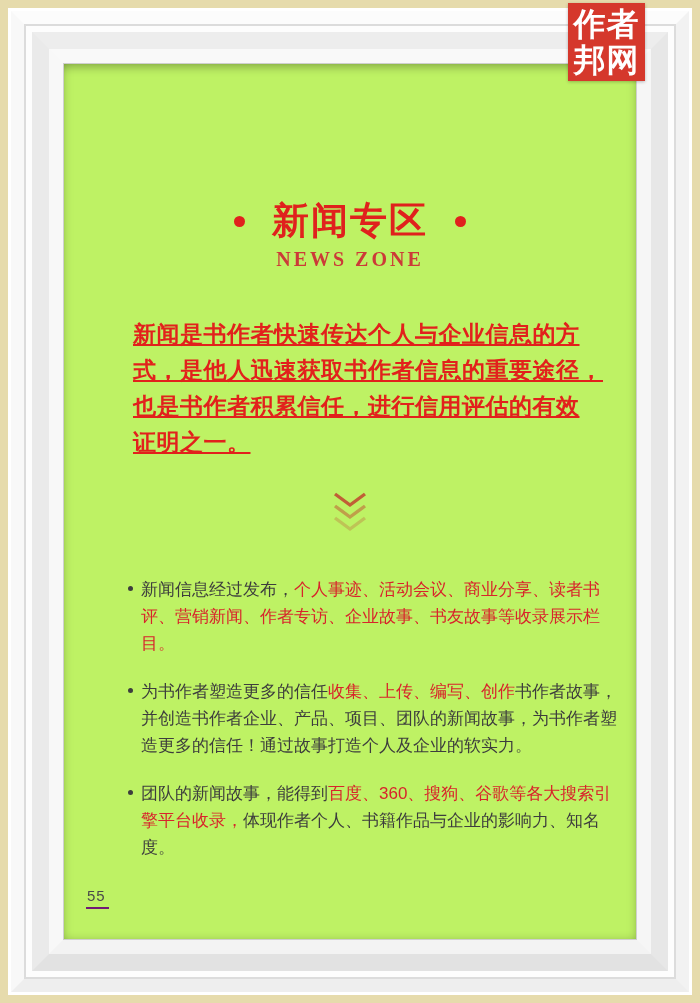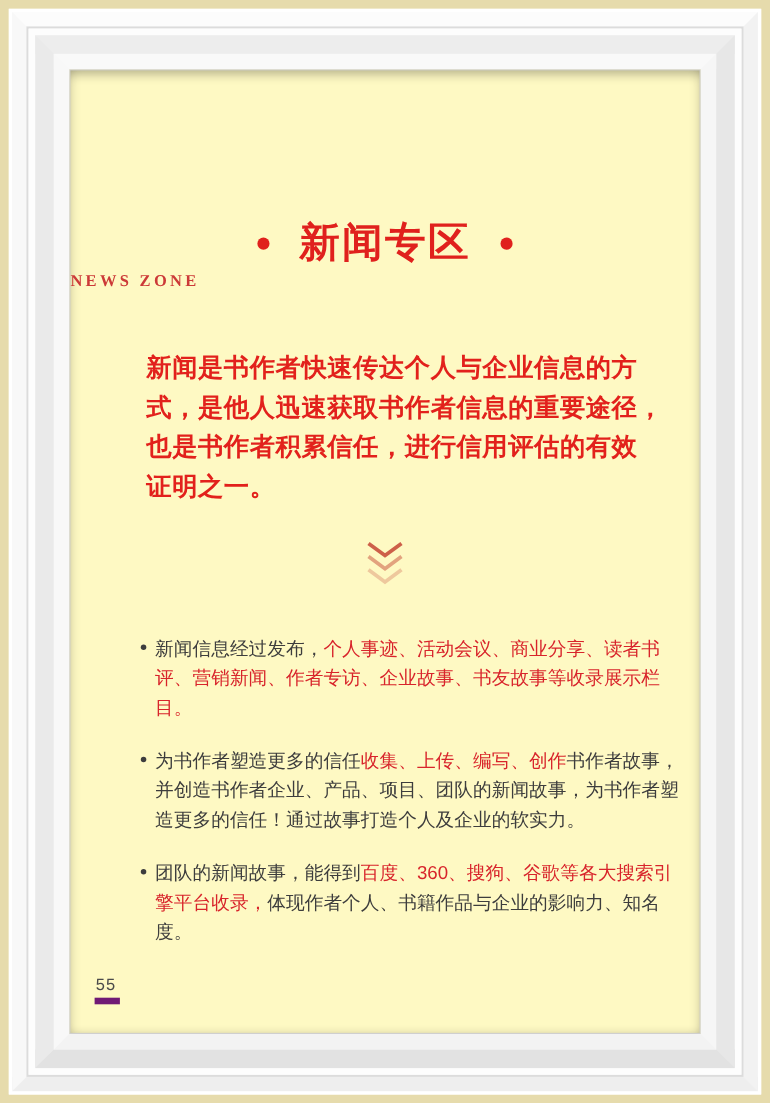--- a/index.html
+++ b/index.html
@@ -9,59 +9,59 @@
   .stage{position:relative;width:700px;height:1003px;overflow:hidden;background:#fff;}
 
   
   .f0{position:absolute;inset:0;border:8px solid #e6dbac;}
   .f1{position:absolute;inset:0;border:3px solid #ffffff;}
   .f2{position:absolute;inset:0;border:13px solid;border-color:#fcfcfc #f2f2f2 #eeeeee #f8f8f8;}
   .f3{position:absolute;inset:0;border:2px solid #dcdcdc;}
   .f4{position:absolute;inset:0;border:6px solid #fdfdfd;}
   .f5{position:absolute;inset:0;border:17px solid;border-color:#ededed #e7e7e7 #e2e2e2 #eaeaea;}
   .f6{position:absolute;inset:0;border:14px solid;border-color:#f9f9f9 #f6f6f6 #f3f3f3 #f8f8f8;}
-  .page{position:absolute;inset:0;background:#fef9c3;border:1px solid #cfcfcf;
+  .page{position:absolute;inset:0;background:#bef264;border:1px solid #cfcfcf;
         box-shadow: inset 0 9px 10px -6px rgba(0,0,0,.30),
                     inset 0 -6px 8px -6px rgba(0,0,0,.16),
                     inset 9px 0 10px -8px rgba(0,0,0,.14),
                     inset -9px 0 10px -8px rgba(0,0,0,.14);}
 
   
   .logo{position:absolute;left:568px;top:3px;width:77px;height:78px;background:#d5382c;
         color:#fff;display:flex;flex-direction:column;align-items:center;justify-content:center;
         font-weight:900;font-size:32px;line-height:36px;letter-spacing:1px;z-index:5;
         box-shadow:0 1px 3px rgba(0,0,0,.25);}
 
   
   .title-row{position:absolute;top:136px;left:0;right:0;display:flex;align-items:center;justify-content:center;gap:27px;}
   .title-dot{width:11px;height:11px;border-radius:50%;background:#e0211d;flex:0 0 auto;}
   .title{margin:0;font-size:37px;font-weight:900;color:#e0211d;letter-spacing:2px;line-height:42px;}
-  .subtitle{position:absolute;top:184px;left:0;right:0;text-align:left;
+  .subtitle{position:absolute;top:184px;left:0;right:0;text-align:center;
             font-family:"Liberation Serif","DejaVu Serif",serif;
-            font-size:15px;letter-spacing:3px;color:#cc3a38;font-weight:600;}
+            font-size:20px;letter-spacing:3px;color:#cc3a38;font-weight:600;}
 
   
   .intro{position:absolute;left:69px;top:252px;width:500px;
          font-size:23px;font-weight:700;line-height:36px;color:#e2211c;
-         white-space:pre-line;letter-spacing:0.5px;}
+         white-space:pre-line;letter-spacing:0.5px;text-decoration:underline;}
 
   
   .chevron-wrap{position:absolute;top:428px;left:0;right:0;display:flex;justify-content:center;}
 
   
   .bullets{position:absolute;left:64px;top:512px;width:500px;}
   .bullet{display:flex;margin-bottom:21px;}
   .bullet-marker{flex:0 0 13px;padding-top:10px;}
   .bullet-marker i{display:block;width:5px;height:5px;border-radius:50%;background:#3d3d3d;}
   .bullet-text{width:480px;font-size:17px;line-height:27px;color:#3d3d3d;letter-spacing:0;}
   .seg-red{color:#d8242b;text-align:center;}
 
   
   .page-num{position:absolute;left:22px;top:823px;font-size:15px;color:#4a4a4a;
-            padding:0 3px 3px 1px;border-bottom:6px solid #701a75;letter-spacing:1px;}
+            padding:0 3px 3px 1px;border-bottom:2px solid #701a75;letter-spacing:1px;}
 </style>
 </head>
 <body>
 
 <div class="stage">
 
   <div class="f0">
     <div class="f1">
       <div class="f2">
         <div class="f3">
@@ -127,14 +127,18 @@
                 </div>
 
               </div>
             </div>
           </div>
         </div>
       </div>
     </div>
   </div>
 
+  <div class="logo">
+    <span>作者</span>
+    <span>邦网</span>
+  </div>
 
 </div>
 
 </body></html>

